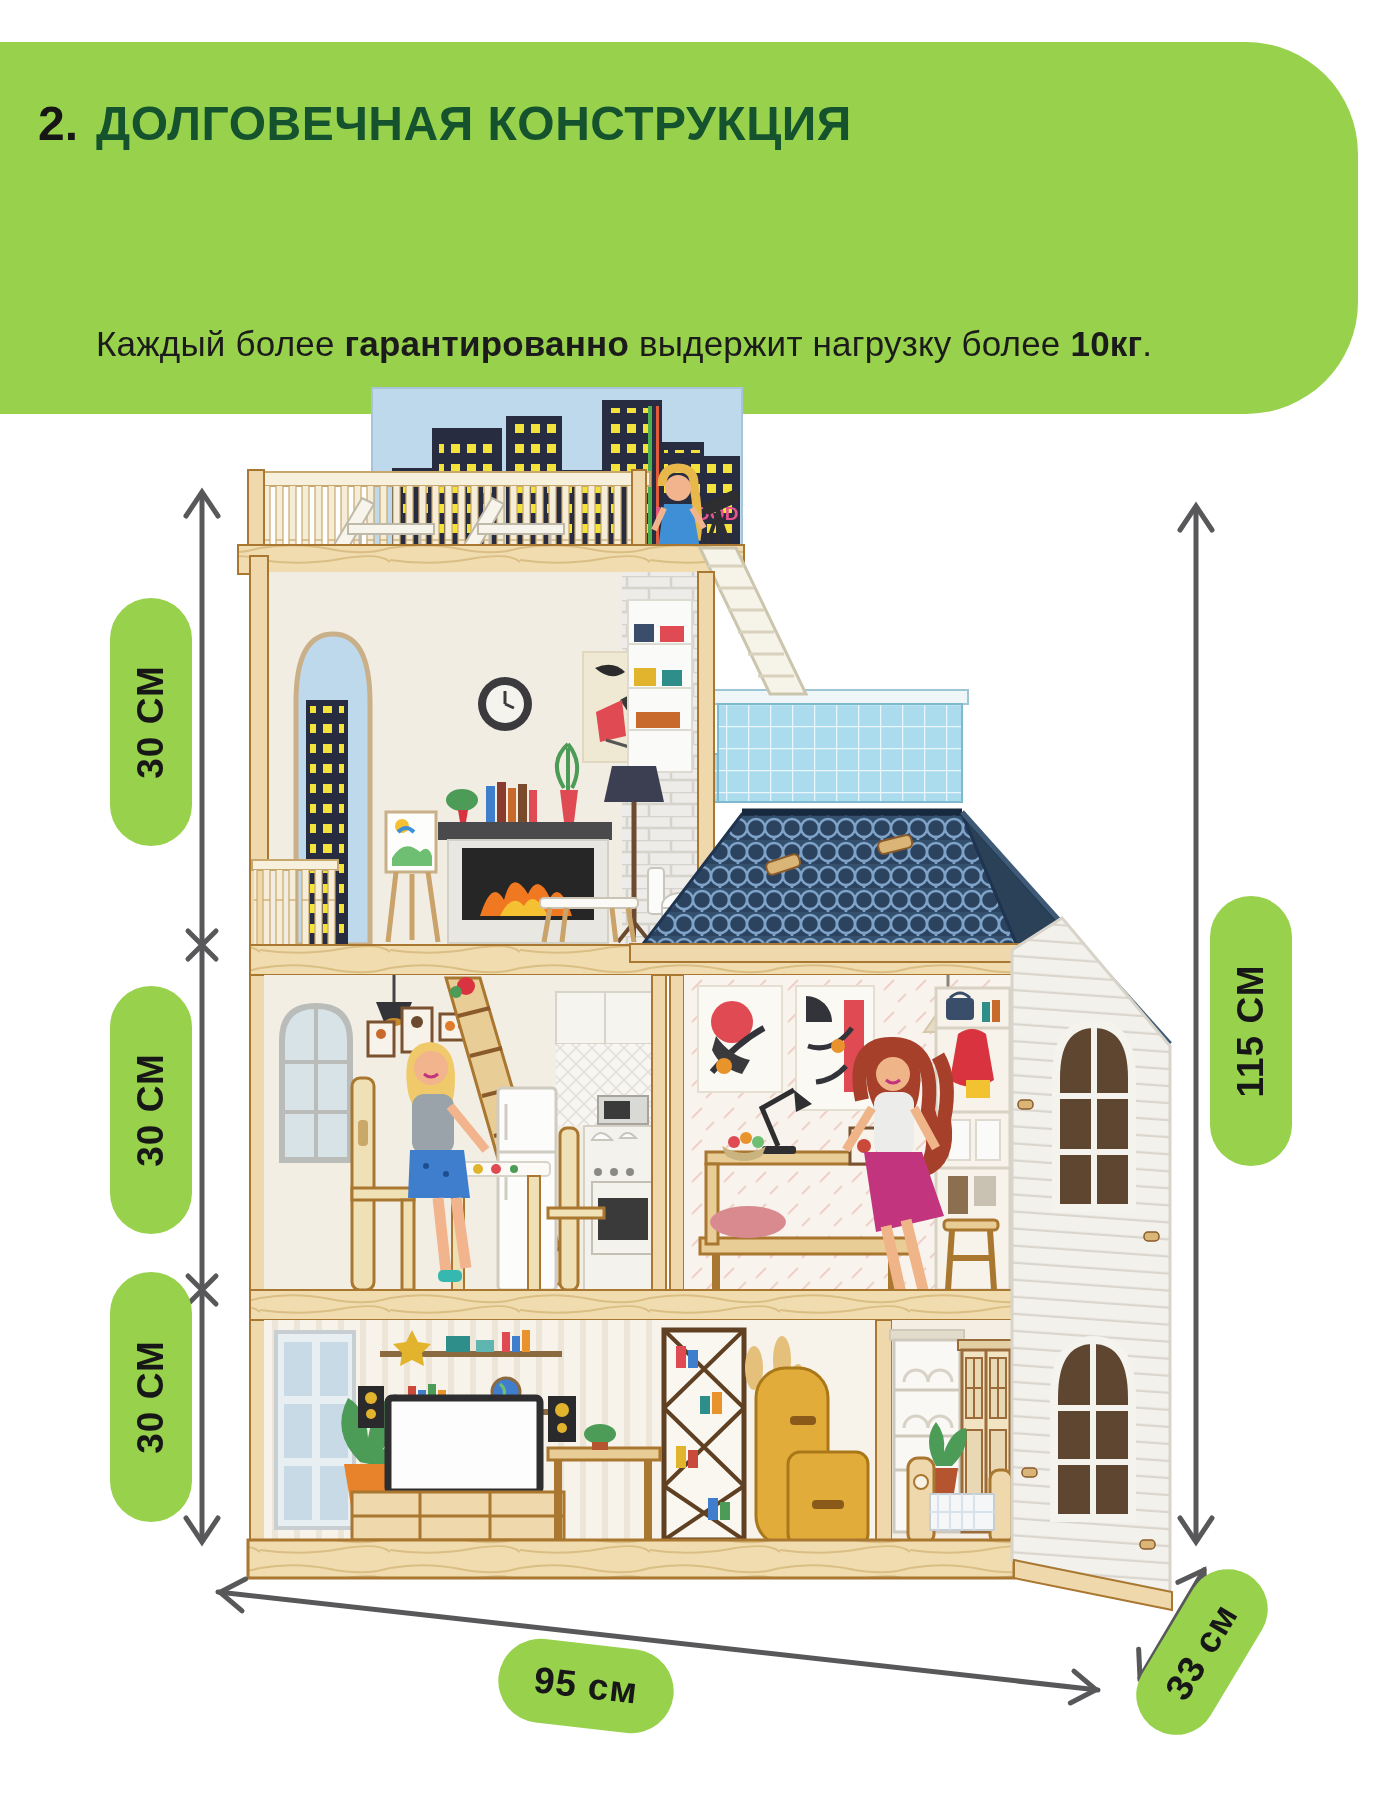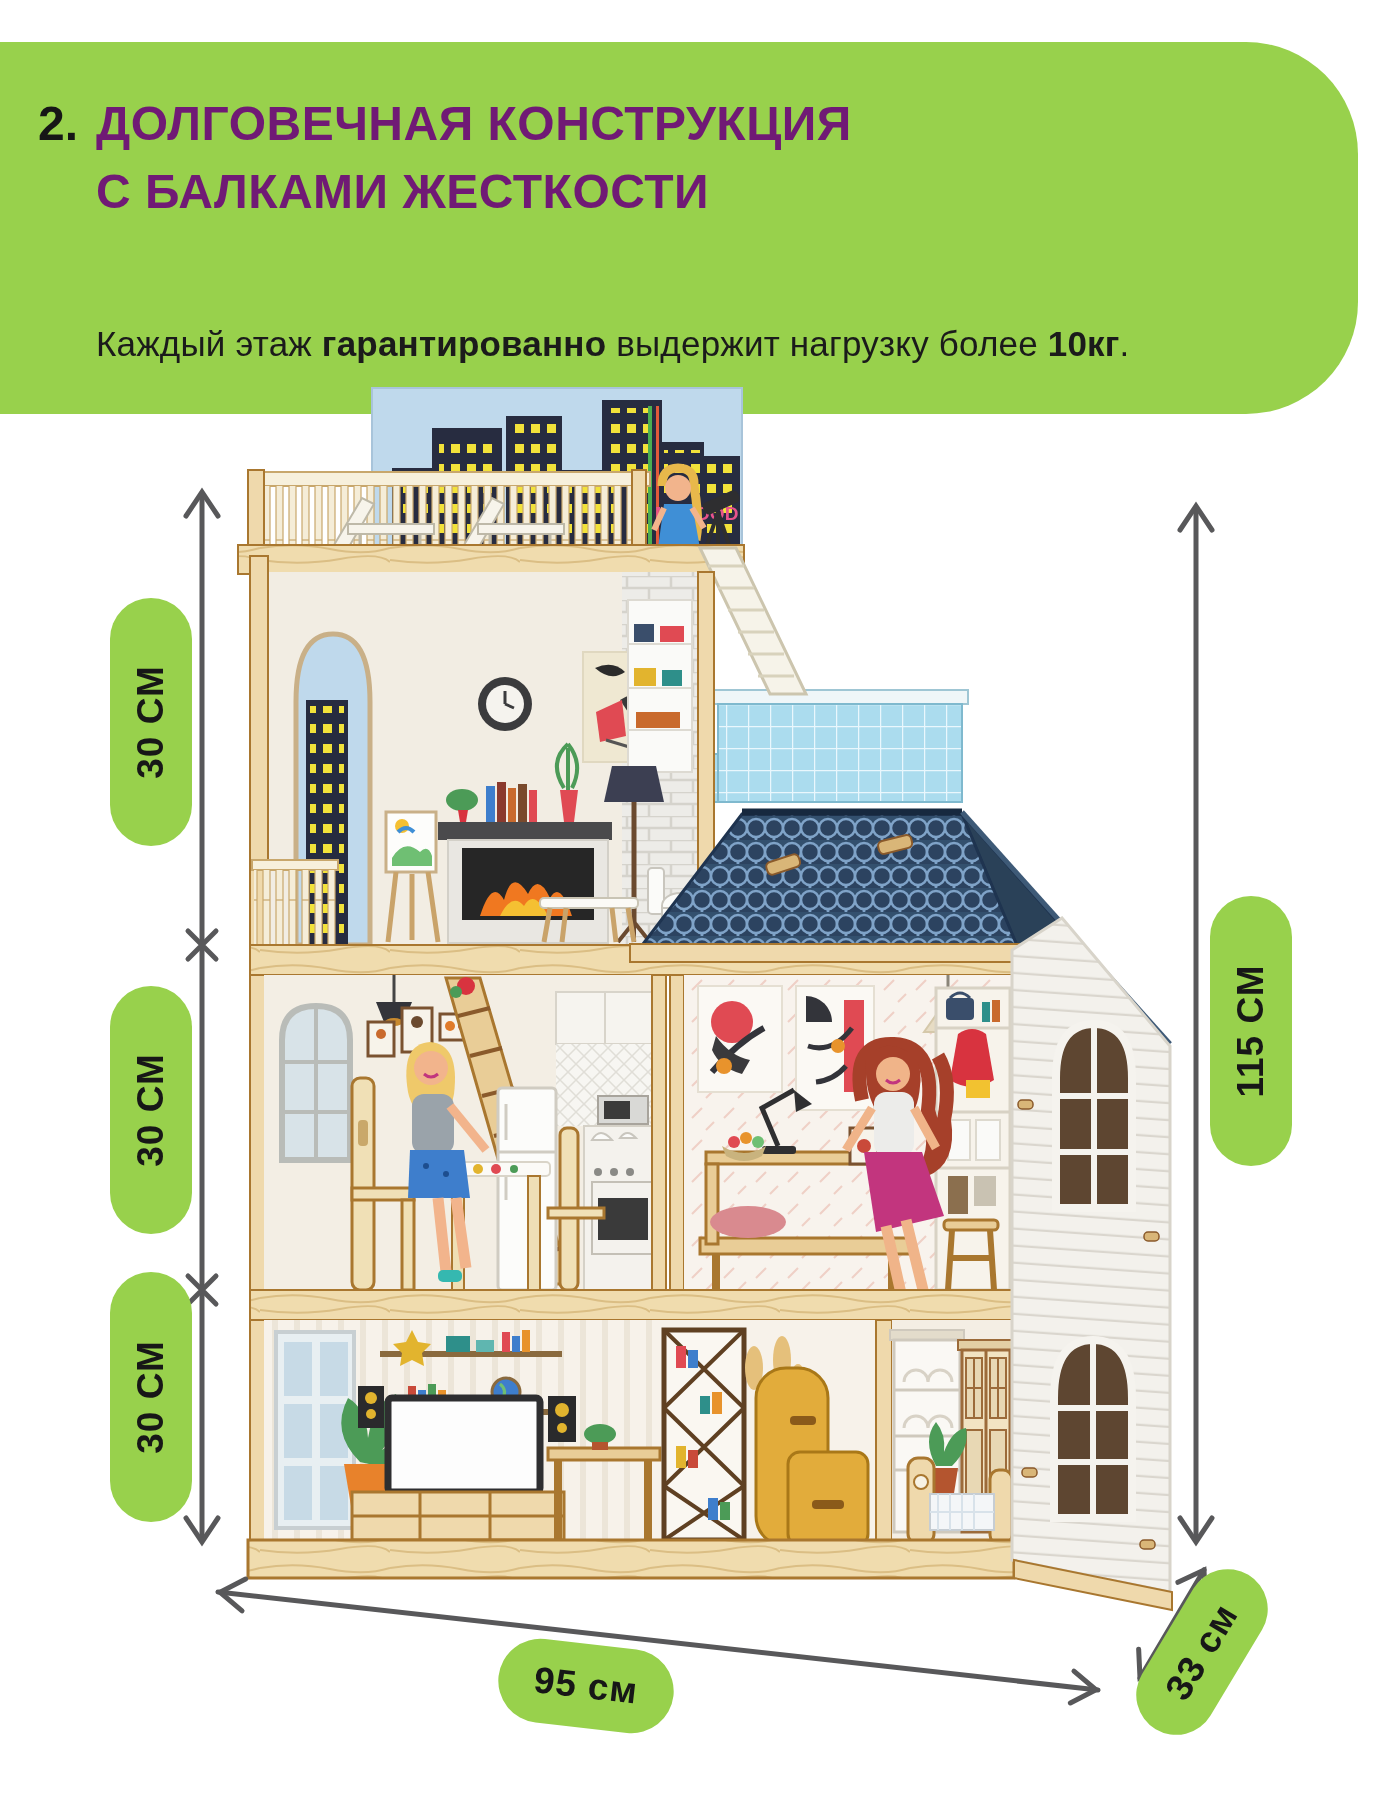--- a/index.html
+++ b/index.html
@@ -4,21 +4,21 @@
 <style>
   html,body{margin:0;padding:0;background:#ffffff;}
   .canvas{position:relative;width:1400px;height:1800px;background:#ffffff;overflow:hidden;
           font-family:"Liberation Sans",sans-serif;}
 
   
   .header{position:absolute;left:0;top:42px;width:1358px;height:372px;
           background:#98D14C;border-radius:0 112px 112px 0;}
   .title-row{position:absolute;left:38px;top:48px;display:flex;align-items:flex-start;}
   .title-num{font-size:48px;font-weight:700;color:#161616;line-height:1.42;margin-right:18px;}
-  .title-lines{font-size:48px;font-weight:700;color:#701a75;line-height:1.42;letter-spacing:.5px;}
+  .title-lines{font-size:48px;font-weight:700;color:#14532d;line-height:1.42;letter-spacing:.5px;}
   .body-line{position:absolute;left:96px;font-size:35px;color:#1b1b1b;letter-spacing:.2px;}
   .body-line b{font-weight:700;}
   .body-1{top:206px;}
   .body-2{top:282px;}
 
   
   .pill{position:absolute;background:#98D14C;border-radius:44px;display:flex;
         align-items:center;justify-content:center;color:#171717;
         font-size:37px;font-weight:600;letter-spacing:1px;}
   .pill.vert span{transform:rotate(-90deg);white-space:nowrap;}
@@ -34,24 +34,23 @@
 </head>
 <body>
 
 <div class="canvas">
 
   <div class="header">
     <div class="title-row">
       <span class="title-num">2.</span>
       <span class="title-lines">
         <span style="display:block">ДОЛГОВЕЧНАЯ КОНСТРУКЦИЯ</span>
-        <span style="display:block">С БАЛКАМИ ЖЕСТКОСТИ</span>
       </span>
     </div>
-    <div class="body-line body-2"><span>Каждый этаж </span><b>гарантированно</b><span> выдержит нагрузку более </span><b>10кг</b><span>.</span></div>
+    <div class="body-line body-2"><span>Каждый более </span><b>гарантированно</b><span> выдержит нагрузку более </span><b>10кг</b><span>.</span></div>
   </div>
 
   <svg width="1400" height="1800" viewBox="0 0 1400 1800">
     <defs>
       <pattern id="win" width="16" height="20" patternUnits="userSpaceOnUse">
         <rect width="16" height="20" fill="#272C40"></rect>
         <rect x="3" y="4" width="9" height="9" fill="#F2E23A"></rect>
       </pattern>
       <pattern id="tiles" width="36" height="24" patternUnits="userSpaceOnUse">
         <rect width="36" height="24" fill="#33506E"></rect>

